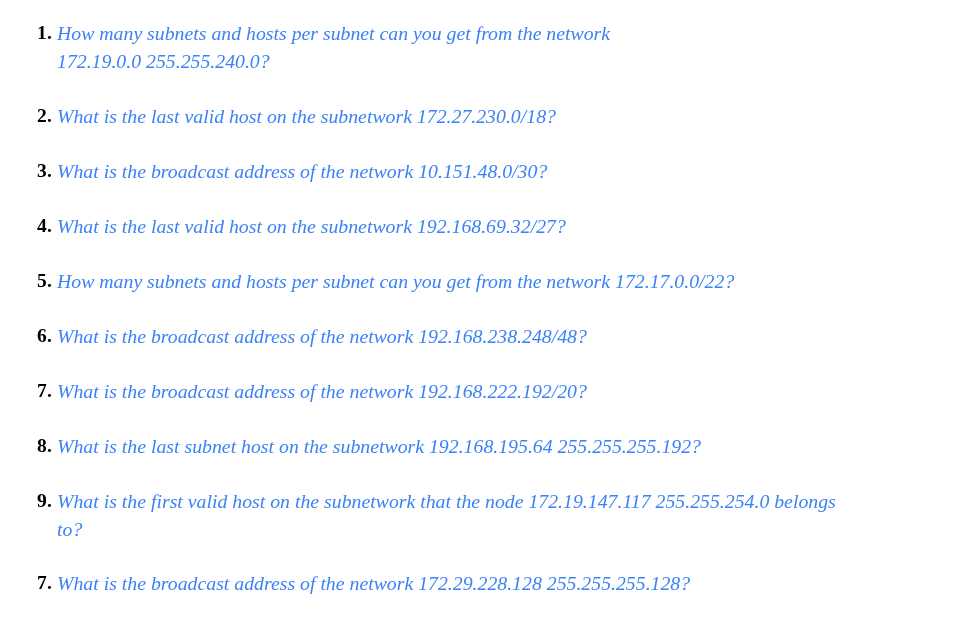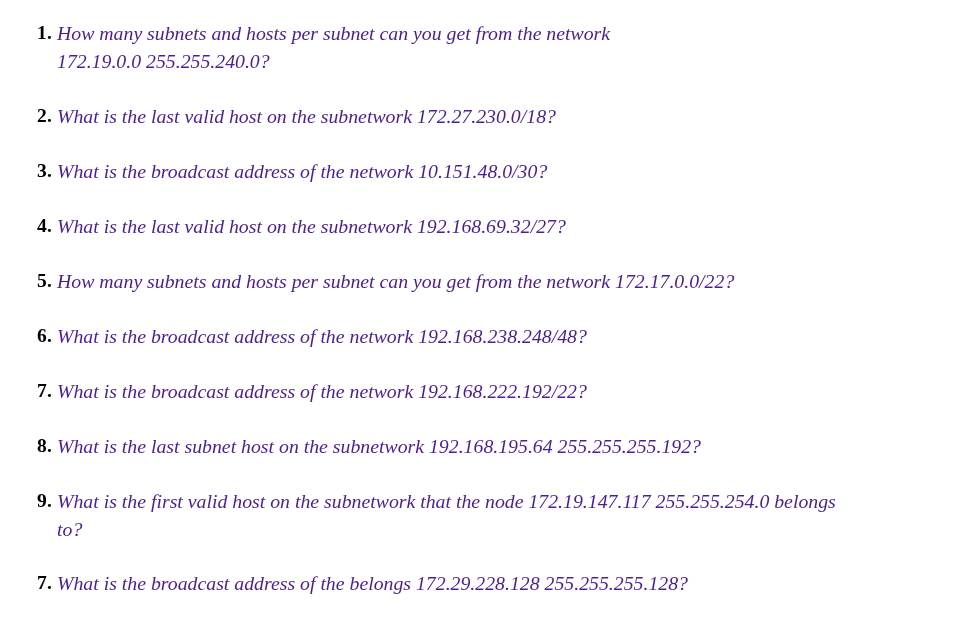--- a/index.html
+++ b/index.html
@@ -55,21 +55,21 @@
     letter-spacing: 0.2px;
     color: #000000;
   }
   .question-text {
     display: block;
     font-family: "Liberation Serif", "DejaVu Serif", serif;
     font-style: italic;
     font-weight: normal;
     font-size: 19.8px;
     line-height: 28px;
-    color: #4c1d95;
+    color: #3b82f6;
     text-align: left;
     white-space: normal;
   }
 </style>
 </head>
 <body>
 
 <div class="page">
   <ol class="question-list" id="question-list">
       <li class="question-item" style="position: absolute; left: 0px; top: 19px; width: 700px;">
@@ -91,28 +91,28 @@
       <li class="question-item" style="position: absolute; left: 0px; top: 267px; width: 900px;">
         <span class="question-marker">5.</span>
         <span class="question-text">How many subnets and hosts per subnet can you get from the network 172.17.0.0/22?</span>
       </li>
       <li class="question-item" style="position: absolute; left: 0px; top: 322px; width: 900px;">
         <span class="question-marker">6.</span>
         <span class="question-text">What is the broadcast address of the network 192.168.238.248/48?</span>
       </li>
       <li class="question-item" style="position: absolute; left: 0px; top: 377px; width: 900px;">
         <span class="question-marker">7.</span>
-        <span class="question-text">What is the broadcast address of the network 192.168.222.192/22?</span>
+        <span class="question-text">What is the broadcast address of the network 192.168.222.192/20?</span>
       </li>
       <li class="question-item" style="position: absolute; left: 0px; top: 432px; width: 900px;">
         <span class="question-marker">8.</span>
         <span class="question-text">What is the last subnet host on the subnetwork 192.168.195.64 255.255.255.192?</span>
       </li>
       <li class="question-item" style="position: absolute; left: 0px; top: 487px; width: 880px;">
         <span class="question-marker">9.</span>
         <span class="question-text">What is the first valid host on the subnetwork that the node 172.19.147.117 255.255.254.0 belongs to?</span>
       </li>
       <li class="question-item" style="position: absolute; left: 0px; top: 569px; width: 900px;">
         <span class="question-marker">7.</span>
-        <span class="question-text">What is the broadcast address of the belongs 172.29.228.128 255.255.255.128?</span>
+        <span class="question-text">What is the broadcast address of the network 172.29.228.128 255.255.255.128?</span>
       </li>
     </ol>
 </div>
 
 </body></html>

